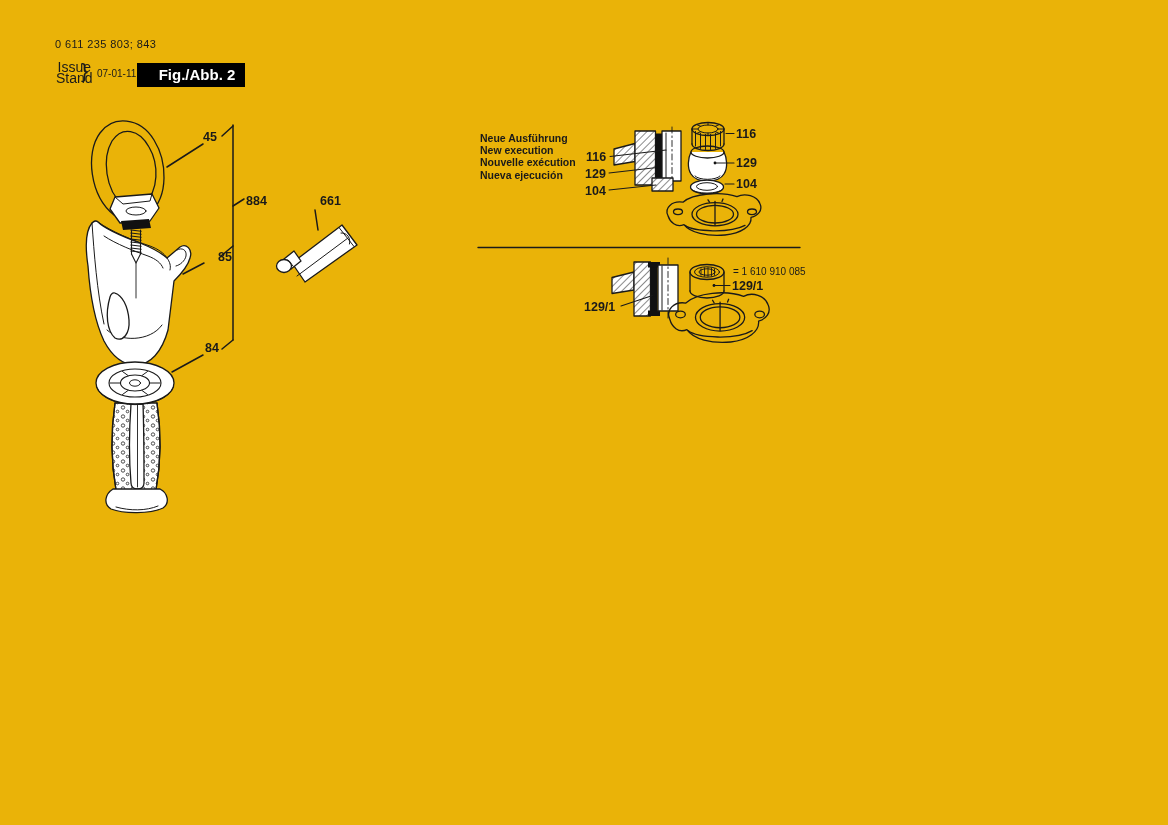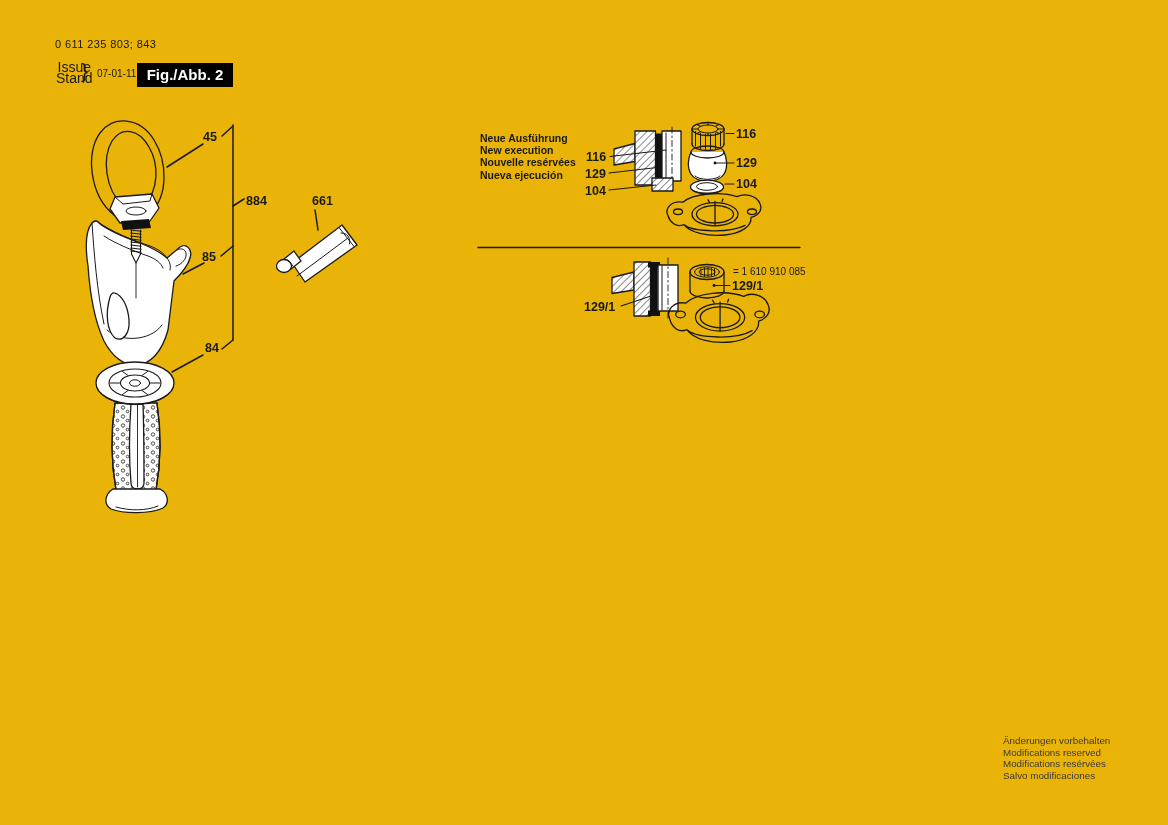--- a/index.html
+++ b/index.html
@@ -5,21 +5,21 @@
   html,body{margin:0;padding:0;background:#fff;}
   .page{position:relative;width:1168px;height:825px;background:#eab308;overflow:hidden;
         font-family:"Liberation Sans",sans-serif;color:#1a1a1a;}
   .art{position:absolute;left:0;top:0;}
   .abs{position:absolute;white-space:nowrap;}
   .doc-number{font-size:11px;letter-spacing:.4px;}
   .issue-stand{font-size:14px;line-height:10.5px;text-align:center;}
   .brace{font-size:21px;font-weight:300;}
   .issue-date{font-size:10px;}
   .figbox{left:137px;top:63px;width:96px;height:24px;background:#000;color:#fff;
-          font-weight:bold;font-size:15px;line-height:24px;text-align:center;}
+          font-weight:bold;font-size:15px;line-height:24px;text-align:center;padding-left:12px;}
   .callout{font-weight:bold;font-size:12.5px;}
   .langblock div{font-weight:bold;font-size:10.5px;line-height:12.2px;}
   .ref{font-size:10px;}
   .footer{font-size:9.8px;line-height:11.6px;color:#3a3a3a;text-align:left;}
 </style>
 </head>
 <body>
 
 <div class="page">
 
@@ -226,44 +226,38 @@
 </div>
 <div class="abs brace" style="left:81px;top:59px">}</div>
 <div class="abs issue-date" style="left:97px;top:68px">07-01-11</div>
 
 <div class="abs figbox">
   <span>Fig./Abb. 2</span>
 </div>
 
 <div class="abs callout" style="left:203px;top:130px">45</div>
 <div class="abs callout" style="left:246px;top:194px">884</div>
-<div class="abs callout" style="left:202px;top:250px">85</div>
+<div class="abs callout" style="left:218px;top:250px">85</div>
 <div class="abs callout" style="left:205px;top:341px">84</div>
-<div class="abs callout" style="left:312px;top:194px">661</div>
+<div class="abs callout" style="left:320px;top:194px">661</div>
 
 <div class="abs langblock" style="left:480px;top:132px">
   <div>Neue Ausführung</div>
   <div>New execution</div>
-  <div>Nouvelle resérvées</div>
+  <div>Nouvelle exécution</div>
   <div>Nueva ejecución</div>
 </div>
 
 <div class="abs callout" style="left:586px;top:150px">116</div>
 <div class="abs callout" style="left:585px;top:167px">129</div>
 <div class="abs callout" style="left:585px;top:184px">104</div>
 
 <div class="abs callout" style="left:736px;top:127px">116</div>
 <div class="abs callout" style="left:736px;top:156px">129</div>
 <div class="abs callout" style="left:736px;top:177px">104</div>
 
 
 <div class="abs callout" style="left:584px;top:300px">129/1</div>
 <div class="abs ref" style="left:733px;top:266px">= 1 610 910 085</div>
 <div class="abs callout" style="left:732px;top:279px">129/1</div>
 
-<div class="abs footer" style="left:1003px;top:735px">
-  <div>Änderungen vorbehalten</div>
-  <div>Modifications reserved</div>
-  <div>Modifications resérvées</div>
-  <div>Salvo modificaciones</div>
-</div>
 
 </div>
 
 </body></html>

